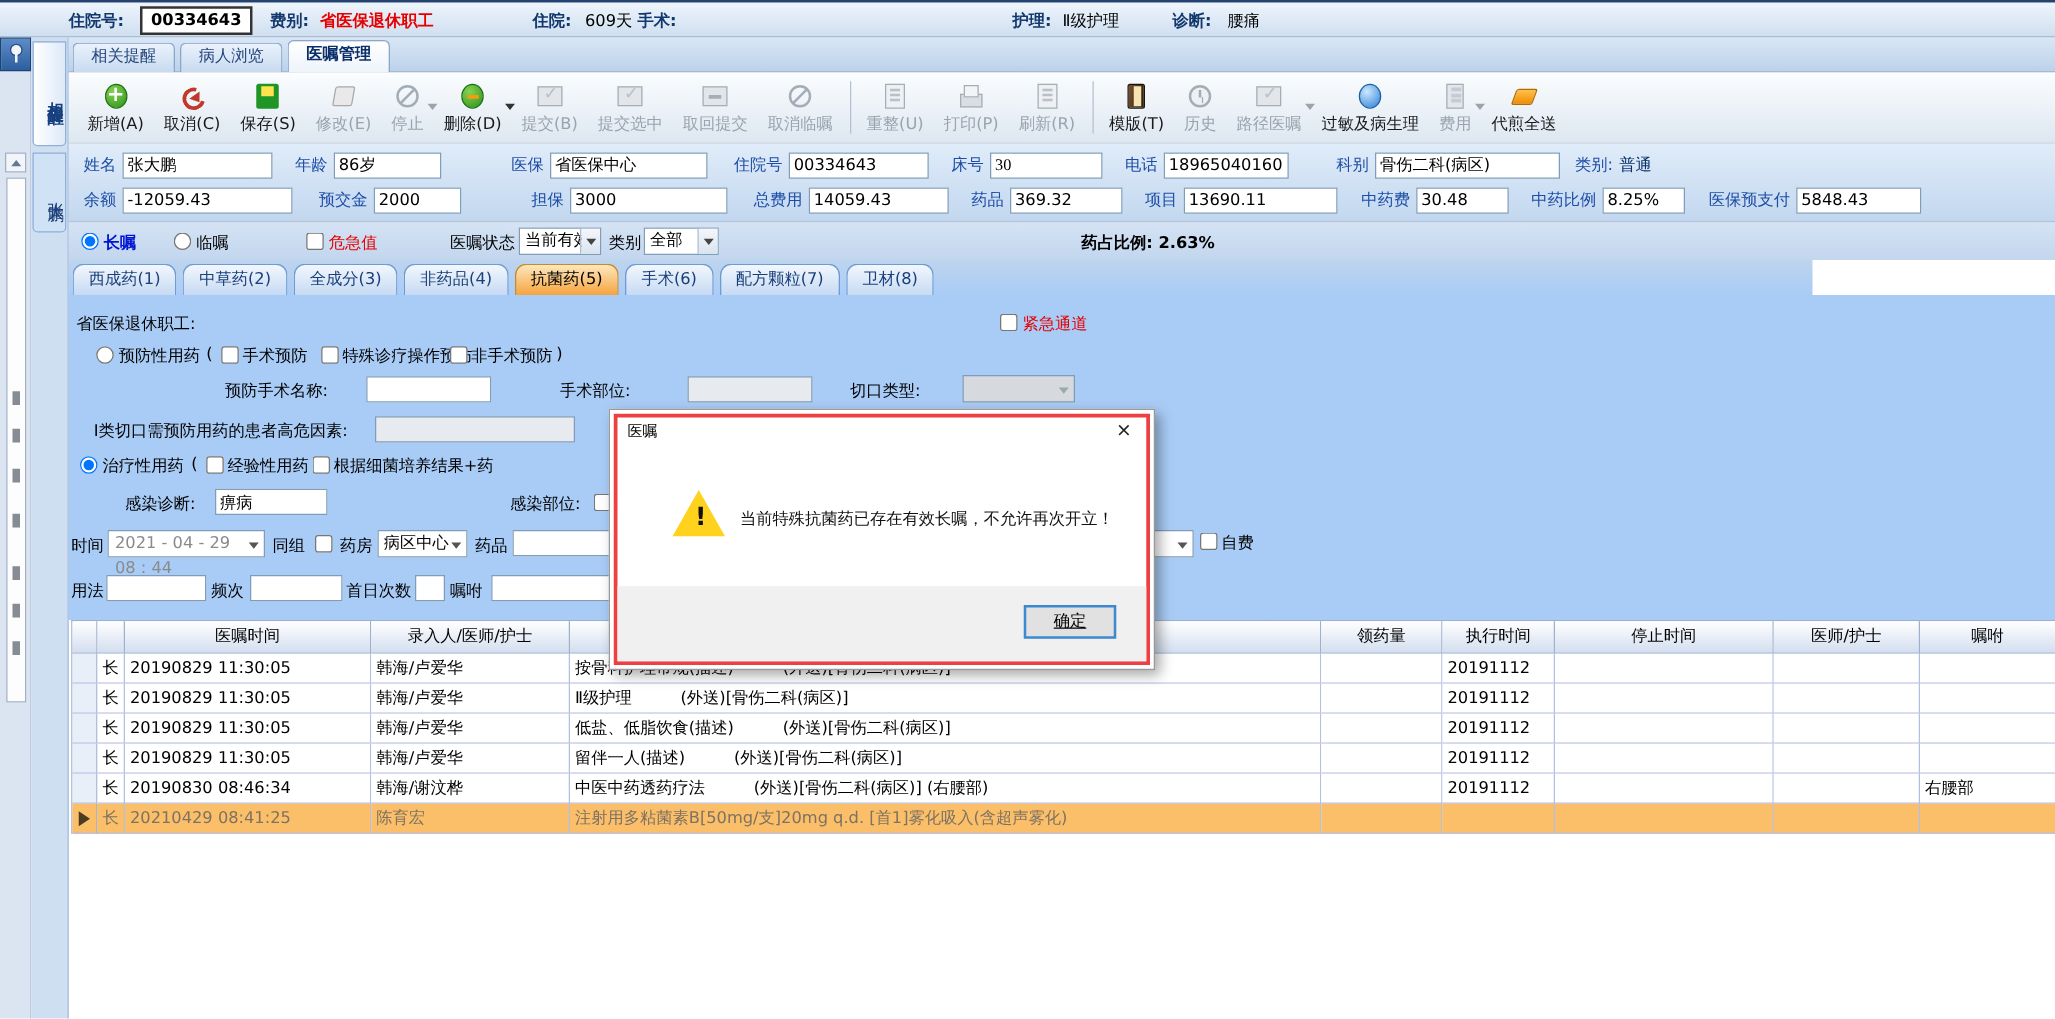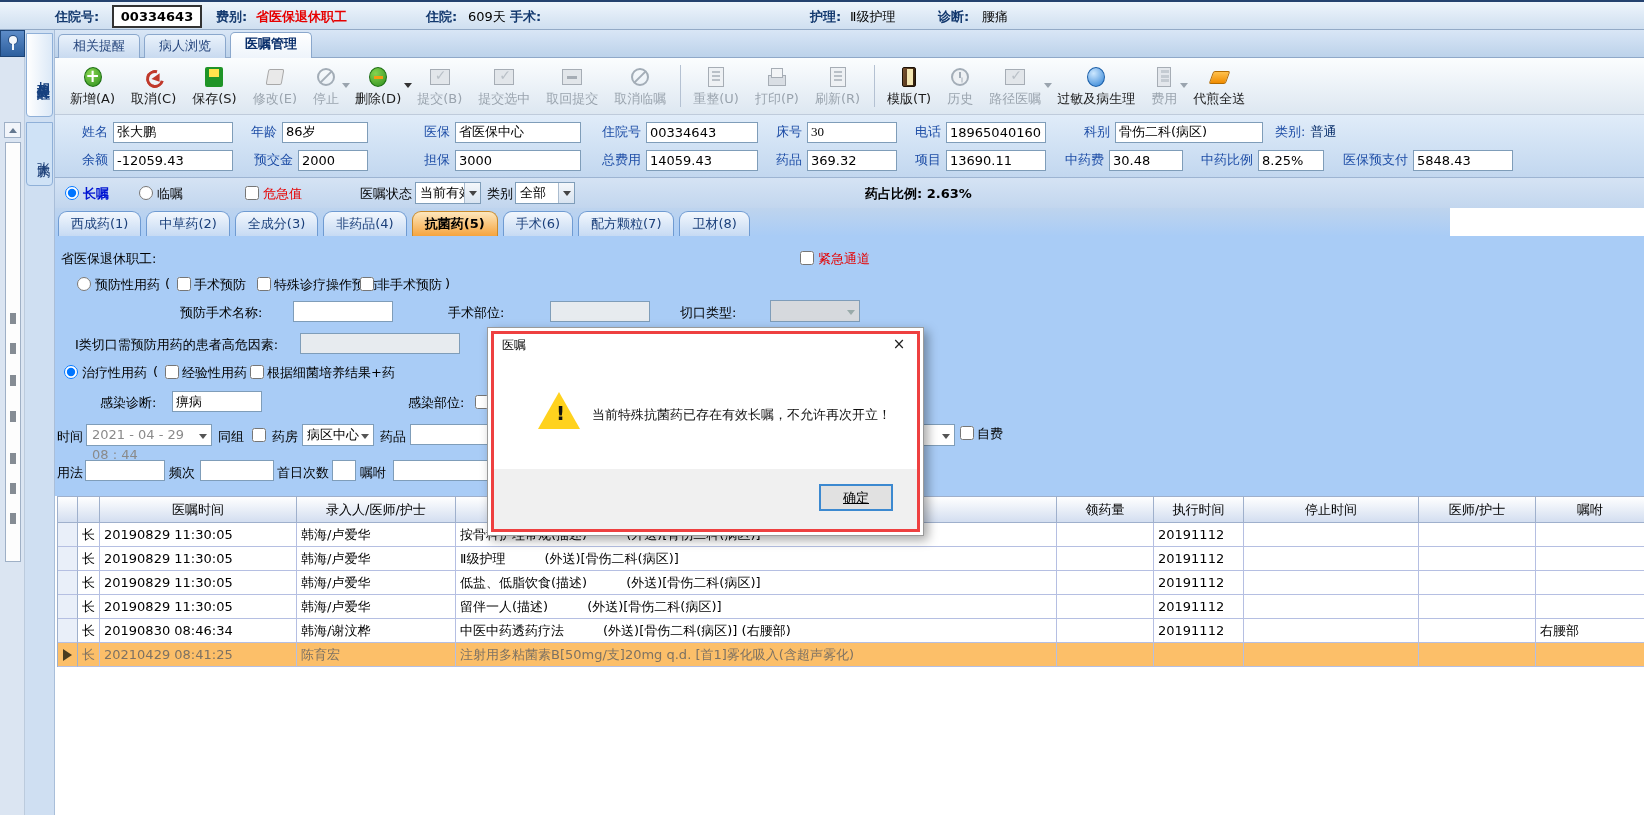--- a/index.html
+++ b/index.html
@@ -99,21 +99,21 @@
     background:radial-gradient(circle at 35% 30%,#cde8ff,#2a7fd4); border:1px solid #1b5fa8; }
   .ic-calc::before { content:""; position:absolute; inset:1px 5px; background:#e3e7ec; border:1px solid #a6adb5; }
   .ic-calc::after { content:""; position:absolute; left:9px; top:4px; width:8px; height:3px; background:#c4cbd2;
     box-shadow:0 5px 0 #c4cbd2, 0 9px 0 #c4cbd2; }
   .ic-skew::before { content:""; position:absolute; left:4px; top:5px; width:15px; height:11px;
     background:linear-gradient(#ffc14d,#f08c00); border:1px solid #b36b00; transform:skewX(-20deg); border-radius:2px; }
 
   
   .ppanel { position:absolute; left:55px; top:115px; width:1589px; height:63px;
     background:linear-gradient(#e0ecf9,#c2d7ef); border-bottom:1px solid #9db4d2; padding:3px 0 0 6px; }
-  .prow { display:flex; align-items:center; height:28px; white-space:nowrap;margin-left:15px; }
+  .prow { display:flex; align-items:center; height:28px; white-space:nowrap; }
   .pp { display:flex; align-items:center; margin-right:12px; }
   .pl { color:#1d4da6; margin-right:5px; text-align:right; }
   .pi { height:21px; background:#fff; border:1px solid #7f9db9; font-size:13px; padding:0 3px;
     font-family:"DejaVu Sans",sans-serif; color:#000; }
   .pcat { color:#1d4da6; }
   .pcatv { color:#0a2f6b; margin-left:5px; }
 
   
   .frow { position:absolute; left:55px; top:178px; width:1589px; height:30px;
     background:linear-gradient(#d5e3f4,#c2d6ee); }
@@ -125,21 +125,21 @@
     border-left:1px solid #aabccf; }
   .selbtn::after { content:""; position:absolute; left:4px; top:8px; border:4px solid transparent; border-top:5px solid #444; }
   .ratio { font-weight:bold; }
 
   
   .dtabs { position:absolute; left:55px; top:208px; width:1395px; height:28px;
     background:linear-gradient(#bed4ee,#a9ccf6); display:flex; align-items:flex-end; padding-left:3px; }
   .dtab { height:25px; line-height:24px; padding:0 12px; margin-right:5px;
     border:1px solid #6f9bd2; border-bottom:none; border-radius:9px 9px 0 0;
     background:linear-gradient(#f2f7fd,#c6daf3); color:#1a3f7a; }
-  .dtab.active { background:linear-gradient(#fde7bd,#f6a43e); color:#000; font-weight:bold; border-color:#c98a2a; }
+  .dtab.active { background:linear-gradient(#fde7bd,#f6a43e); color:#000; font-weight:normal; border-color:#c98a2a; }
 
   
   .form { position:absolute; left:55px; top:236px; width:1589px; height:260px; background:#a9ccf6; }
   .form > * { position:absolute; }
   .fl { white-space:nowrap; }
   .fin { height:21px; background:#fff; border:1px solid #7f9db9; font-size:13px; padding:0 3px;
     font-family:"DejaVu Sans",sans-serif; }
   .fin.dis { background:#e7ebef; }
   .fselect { background:#fff; border:1px solid #7f9db9; height:22px; line-height:20px; padding-left:4px; }
   .fselect.gray { background:#d6d9dd; }
@@ -341,41 +341,41 @@
           <input class="pi" style="width: 148px;" value="骨伤二科(病区)">
         </div>
       <div class="pp">
           <span class="pcat">类别:</span>
           <span class="pcatv">普通</span>
         </div>
     </div>
     <div class="prow">
       <div class="pp">
           <span class="pl" style="width:32px">余额</span>
-          <input class="pi" style="width: 120px;" value="-12059.43">
+          <input class="pi" style="width: 136px;" value="-12059.43">
         </div>
       <div class="pp">
           <span class="pl" style="width:48px">预交金</span>
           <input class="pi" style="width: 70px;" value="2000">
         </div>
       <div class="pp" style="margin-left:38px">
           <span class="pl" style="width:32px">担保</span>
           <input class="pi" style="width: 126px;" value="3000">
         </div>
       <div class="pp">
           <span class="pl" style="width:48px">总费用</span>
           <input class="pi" style="width: 112px;" value="14059.43">
         </div>
       <div class="pp">
           <span class="pl" style="width:32px">药品</span>
           <input class="pi" style="width: 90px;" value="369.32">
         </div>
       <div class="pp">
           <span class="pl" style="width:32px">项目</span>
-          <input class="pi" style="width: 100px;" value="13690.11">
+          <input class="pi" style="width: 123px;" value="13690.11">
         </div>
       <div class="pp">
           <span class="pl" style="width:46px">中药费</span>
           <input class="pi" style="width: 74px;" value="30.48">
         </div>
       <div class="pp">
           <span class="pl" style="width:58px">中药比例</span>
           <input class="pi" style="width: 66px;" value="8.25%">
         </div>
       <div class="pp">

